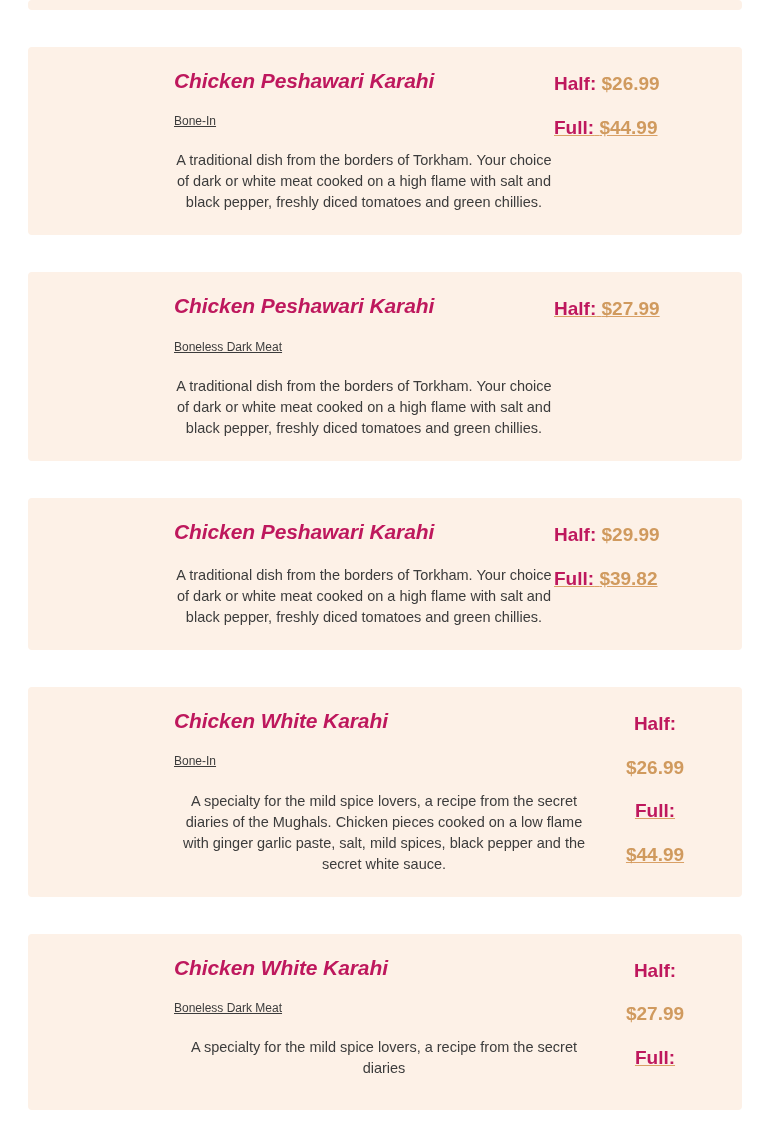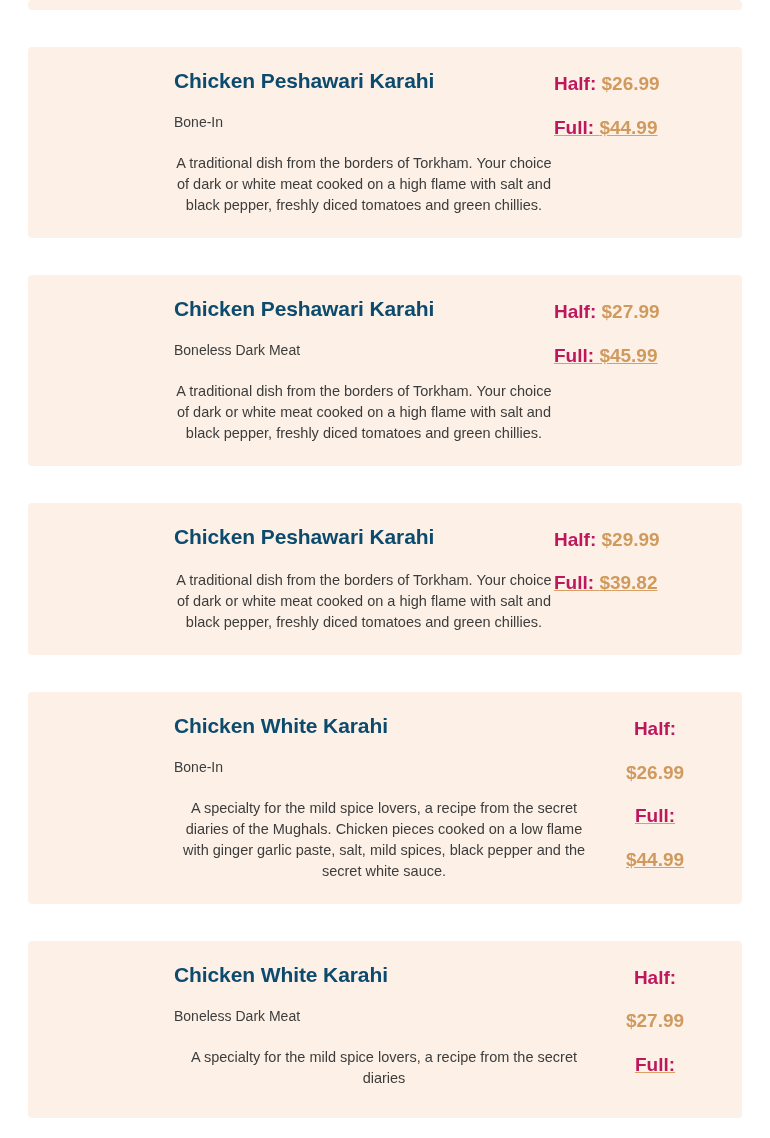--- a/index.html
+++ b/index.html
@@ -36,30 +36,32 @@
   }
   .item-body {
     padding-left: 118px;
     box-sizing: border-box;
     flex: 1 1 auto;
     min-width: 0;
   }
   .item-title {
     font-size: 21px;
     font-weight: bold;
-    color: #0c4a6e;
+    color: #be185d;
     line-height: 1.1;
     margin: 0 0 22px 0;
     letter-spacing: -0.1px;
+    font-style: italic;
   }
   .item-variant {
-    font-size: 14px;
+    font-size: 12px;
     color: #3c3c3c;
     margin: 0 0 22px 0;
     line-height: 1.2;
+    text-decoration: underline;
   }
   .item-desc {
     font-size: 14.5px;
     color: #3c3c3c;
     line-height: 21px;
     margin: 0;
     text-align: center;
   }
   .price-col {
     width: 118px;
@@ -122,24 +124,20 @@
     <div class="item-body">
       <div class="item-title">Chicken Peshawari Karahi</div>
       <div class="item-variant">Boneless Dark Meat</div>
       <div class="item-desc">A traditional dish from the borders of Torkham. Your choice of dark or white meat cooked on a high flame with salt and black pepper, freshly diced tomatoes and green chillies.</div>
     </div>
     <div class="price-col wide">
       <div class="price-row">
         <span class="price-label">Half:</span>
         <span class="price-value">$27.99</span>
       </div>
-      <div class="price-row">
-        <span class="price-label">Full:</span>
-        <span class="price-value">$45.99</span>
-      </div>
     </div>
   </div>
 
   <div class="menu-card">
     <div class="item-body">
       <div class="item-title">Chicken Peshawari Karahi</div>
       <div class="item-desc">A traditional dish from the borders of Torkham. Your choice of dark or white meat cooked on a high flame with salt and black pepper, freshly diced tomatoes and green chillies.</div>
     </div>
     <div class="price-col wide">
       <div class="price-row">

